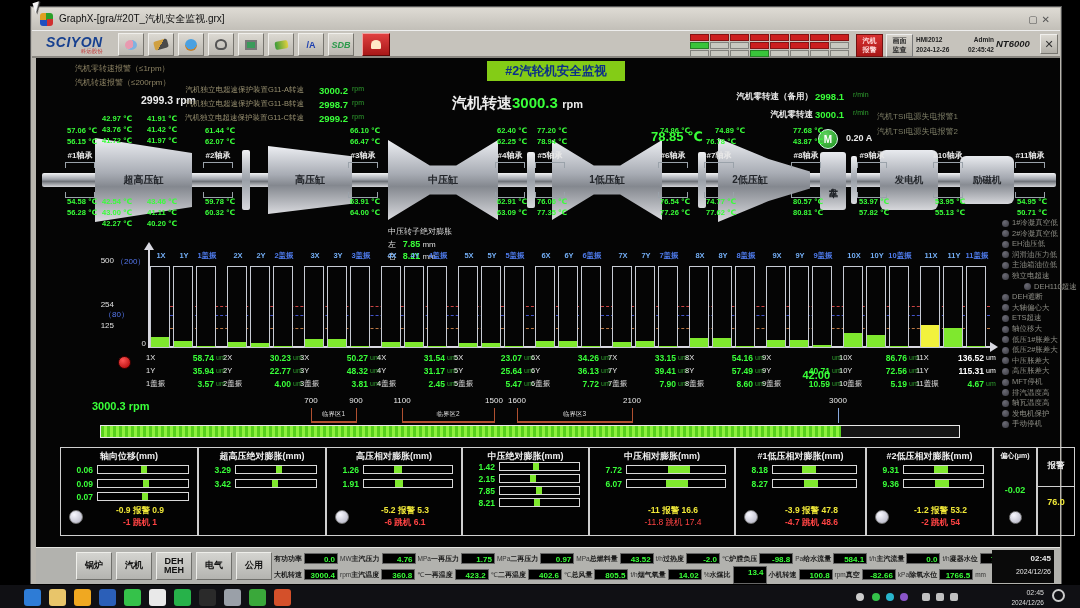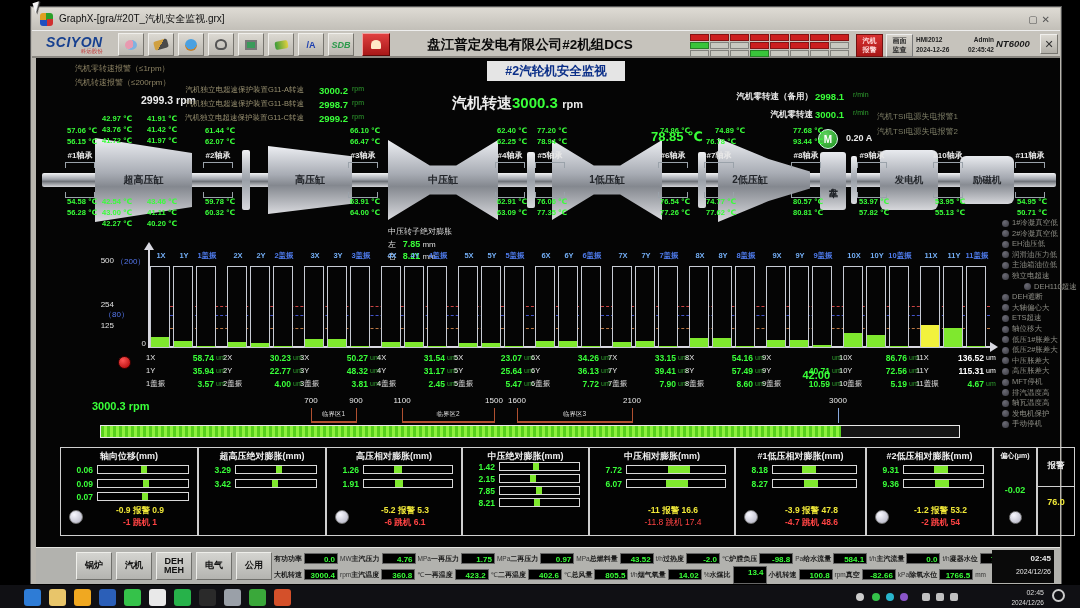--- a/index.html
+++ b/index.html
@@ -19,21 +19,21 @@
   .tbico{position:absolute;top:2px;width:26px;height:23px;background:linear-gradient(180deg,#dcd9d2,#bab7b0);border:1px solid;border-color:#f0efec #77756f #77756f #f0efec;display:flex;align-items:center;justify-content:center;font-size:9px;font-weight:bold}
   .plant{position:absolute;left:358px;top:5px;width:280px;text-align:center;font-size:13.5px;font-weight:bold;color:#0a0a0a}
   #agrid{position:absolute;left:658px;top:3px;display:grid;grid-template-columns:repeat(8,19px);grid-auto-rows:7px;gap:1px}
   #agrid div{border:1px solid rgba(0,0,0,.35)}
   .tbtn{position:absolute;top:3px;width:27px;height:23px;font-size:7px;line-height:1.2;display:flex;flex-direction:column;align-items:center;justify-content:center;font-weight:bold}
   .hmiblk{position:absolute;left:884px;top:4px;width:78px;font-size:6.5px;color:#222;font-weight:bold;line-height:1.5}
   .hmiblk .r{display:flex;justify-content:space-between}
   .brand{position:absolute;left:964px;top:7px;font-size:9.5px;font-weight:bold;font-style:italic;color:#1a1a1a}
   .closebtn{position:absolute;left:1008px;top:3px;width:18px;height:20px;background:linear-gradient(180deg,#dcd9d2,#b2afa8);border:1px solid;border-color:#f0efec #77756f #77756f #f0efec;text-align:center;font-size:11px;color:#333;font-weight:bold;line-height:18px}
   #screenbg{position:absolute;left:36px;top:58px;width:1024px;height:489px;background:#050505}
-  .banner{position:absolute;left:487px;top:61px;width:138px;height:20px;background:#e5e5e5;color:#0b2f88;font-weight:bold;font-size:12.5px;display:flex;align-items:center;justify-content:center}
+  .banner{position:absolute;left:487px;top:61px;width:138px;height:20px;background:#84cc16;color:#0b2f88;font-weight:bold;font-size:12.5px;display:flex;align-items:center;justify-content:center}
   .dimtxt{position:absolute;font-size:8px;color:#8f8565}
   .wbold{position:absolute;color:#ececec;font-weight:bold}
   .g11row{position:absolute;height:11px}
   .g11row .lb{position:absolute;left:0;width:142px;text-align:right;font-size:7.5px;color:#989070}
   .g11row .vl{position:absolute;left:146px;width:40px;text-align:right;font-size:9.5px;font-weight:bold;color:#39ff39}
   .g11row .un{position:absolute;left:190px;font-size:7px;color:#2f9f2f}
   .rrow .lb{position:absolute;width:78px;text-align:right;font-size:8.5px;font-weight:bold;color:#e8e8e8}
   .rrow .vl{position:absolute;left:80px;width:36px;font-size:9.5px;font-weight:bold;color:#39ff39}
   .rrow .un{position:absolute;left:118px;font-size:7px;color:#2f9f2f}
   .cyl{position:absolute;background:linear-gradient(180deg,#eceef2 0%,#a8acb4 42%,#84888f 58%,#d9dade 100%);display:flex;align-items:center;justify-content:center;color:#23262b;font-weight:bold;font-size:10px}
@@ -82,21 +82,20 @@
       <span style="width:12px;height:10px;background:#3a9a5a;border:2px solid #777"></span>
     </div>
   <div class="tbico" style="left:236px">
       <span style="width:13px;height:8px;background:linear-gradient(90deg,#3a9a3a,#e0d040);transform:rotate(-10deg);border-radius:2px"></span>
     </div>
   <div class="tbico" style="left:266px;color:#1a3db0">/A</div>
   <div class="tbico" style="left:296px;color:#2a9a4a;font-style:italic">SDB</div>
   <div class="tbico" style="left:330px;width:28px;background:linear-gradient(180deg,#e04040,#a81818);border-color:#f0a0a0 #600808 #600808 #f0a0a0">
       <span style="width:10px;height:9px;background:#ffe9c8;border-radius:50% 50% 12% 12%"></span>
     </div>
-  <div class="plant">盘江普定发电有限公司#2机组DCS</div>
   <div id="agrid">
       <div style="background: rgb(204, 31, 31);"></div>
       <div style="background: rgb(204, 31, 31);"></div>
       <div style="background: rgb(204, 31, 31);"></div>
       <div style="background: rgb(204, 31, 31);"></div>
       <div style="background: rgb(204, 31, 31);"></div>
       <div style="background: rgb(204, 31, 31);"></div>
       <div style="background: rgb(204, 31, 31);"></div>
       <div style="background: rgb(204, 31, 31);"></div>
       <div style="background: rgb(57, 196, 58);"></div>
@@ -430,21 +429,21 @@
 <div style="position: absolute; left: 704px; top: 162px; width: 30px; height: 6px; border-top: 1px solid rgb(154, 162, 170); border-right: 1px solid rgb(154, 162, 170); border-left: 1px solid rgb(154, 162, 170); border-image: initial; border-bottom: none;"></div>
 <div style="position: absolute; left: 704px; top: 192px; width: 30px; height: 6px; border-right: 1px solid rgb(154, 162, 170); border-bottom: 1px solid rgb(154, 162, 170); border-left: 1px solid rgb(154, 162, 170); border-image: initial; border-top: none;"></div>
 <div style="position: absolute; left: 697px; top: 126px; width: 48px; text-align: right; color: rgb(57, 255, 57); font-weight: bold; font-size: 7.5px; white-space: nowrap;">74.89 ℃</div>
 <div style="position: absolute; left: 697px; top: 137px; width: 48px; text-align: center; color: rgb(57, 255, 57); font-weight: bold; font-size: 7.5px; white-space: nowrap;">76.78 ℃</div>
 <div style="position: absolute; left: 697px; top: 197px; width: 48px; text-align: center; color: rgb(57, 255, 57); font-weight: bold; font-size: 7.5px; white-space: nowrap;">74.77 ℃</div>
 <div style="position: absolute; left: 697px; top: 208px; width: 48px; text-align: center; color: rgb(57, 255, 57); font-weight: bold; font-size: 7.5px; white-space: nowrap;">77.62 ℃</div>
 <div style="position: absolute; left: 781px; top: 150px; width: 50px; text-align: center; color: rgb(232, 232, 232); font-weight: bold; font-size: 8px;">#8轴承</div>
 <div style="position: absolute; left: 791px; top: 162px; width: 30px; height: 6px; border-top: 1px solid rgb(154, 162, 170); border-right: 1px solid rgb(154, 162, 170); border-left: 1px solid rgb(154, 162, 170); border-image: initial; border-bottom: none;"></div>
 <div style="position: absolute; left: 791px; top: 192px; width: 30px; height: 6px; border-right: 1px solid rgb(154, 162, 170); border-bottom: 1px solid rgb(154, 162, 170); border-left: 1px solid rgb(154, 162, 170); border-image: initial; border-top: none;"></div>
 <div style="position: absolute; left: 784px; top: 126px; width: 48px; text-align: center; color: rgb(57, 255, 57); font-weight: bold; font-size: 7.5px; white-space: nowrap;">77.68 ℃</div>
-<div style="position: absolute; left: 784px; top: 137px; width: 48px; text-align: center; color: rgb(57, 255, 57); font-weight: bold; font-size: 7.5px; white-space: nowrap;">93.44 ℃</div>
+<div style="position: absolute; left: 784px; top: 137px; width: 48px; text-align: center; color: rgb(57, 255, 57); font-weight: bold; font-size: 7.5px; white-space: nowrap;">43.87 ℃</div>
 <div style="position: absolute; left: 784px; top: 197px; width: 48px; text-align: center; color: rgb(57, 255, 57); font-weight: bold; font-size: 7.5px; white-space: nowrap;">80.57 ℃</div>
 <div style="position: absolute; left: 784px; top: 208px; width: 48px; text-align: center; color: rgb(57, 255, 57); font-weight: bold; font-size: 7.5px; white-space: nowrap;">80.81 ℃</div>
 <div style="position: absolute; left: 847px; top: 150px; width: 50px; text-align: center; color: rgb(232, 232, 232); font-weight: bold; font-size: 8px;">#9轴承</div>
 <div style="position: absolute; left: 857px; top: 162px; width: 30px; height: 6px; border-top: 1px solid rgb(154, 162, 170); border-right: 1px solid rgb(154, 162, 170); border-left: 1px solid rgb(154, 162, 170); border-image: initial; border-bottom: none;"></div>
 <div style="position: absolute; left: 857px; top: 192px; width: 30px; height: 6px; border-right: 1px solid rgb(154, 162, 170); border-bottom: 1px solid rgb(154, 162, 170); border-left: 1px solid rgb(154, 162, 170); border-image: initial; border-top: none;"></div>
 <div style="position: absolute; left: 850px; top: 197px; width: 48px; text-align: center; color: rgb(57, 255, 57); font-weight: bold; font-size: 7.5px; white-space: nowrap;">53.97 ℃</div>
 <div style="position: absolute; left: 850px; top: 208px; width: 48px; text-align: center; color: rgb(57, 255, 57); font-weight: bold; font-size: 7.5px; white-space: nowrap;">57.82 ℃</div>
 <div style="position: absolute; left: 923px; top: 150px; width: 50px; text-align: center; color: rgb(232, 232, 232); font-weight: bold; font-size: 8px;">#10轴承</div>
 <div style="position: absolute; left: 933px; top: 162px; width: 30px; height: 6px; border-top: 1px solid rgb(154, 162, 170); border-right: 1px solid rgb(154, 162, 170); border-left: 1px solid rgb(154, 162, 170); border-image: initial; border-bottom: none;"></div>
 <div style="position: absolute; left: 933px; top: 192px; width: 30px; height: 6px; border-right: 1px solid rgb(154, 162, 170); border-bottom: 1px solid rgb(154, 162, 170); border-left: 1px solid rgb(154, 162, 170); border-image: initial; border-top: none;"></div>

